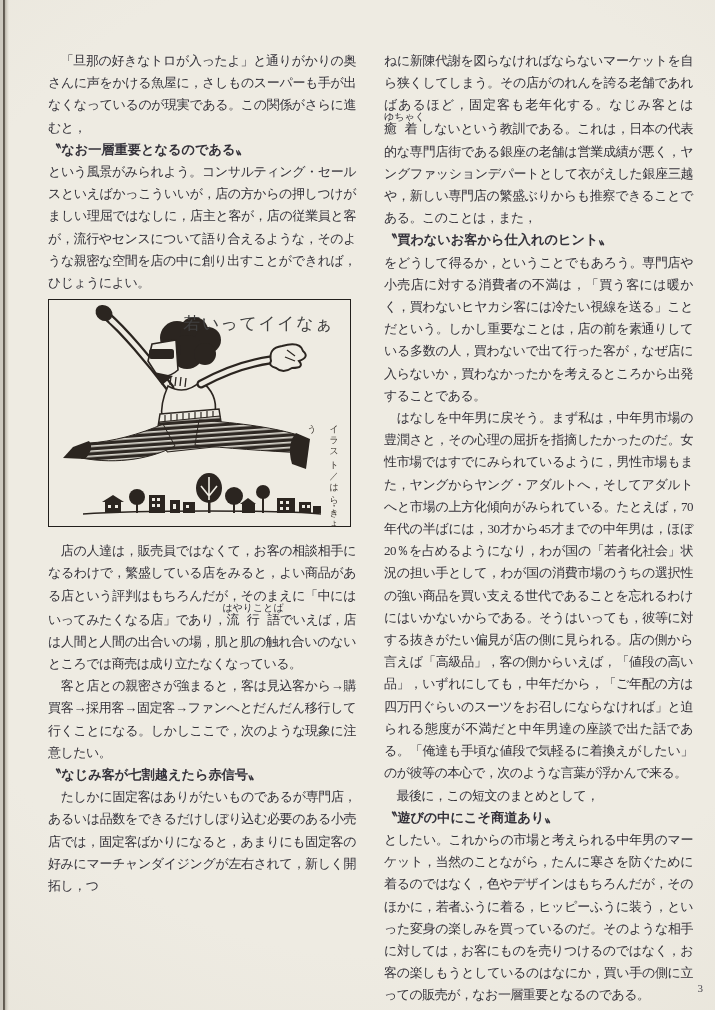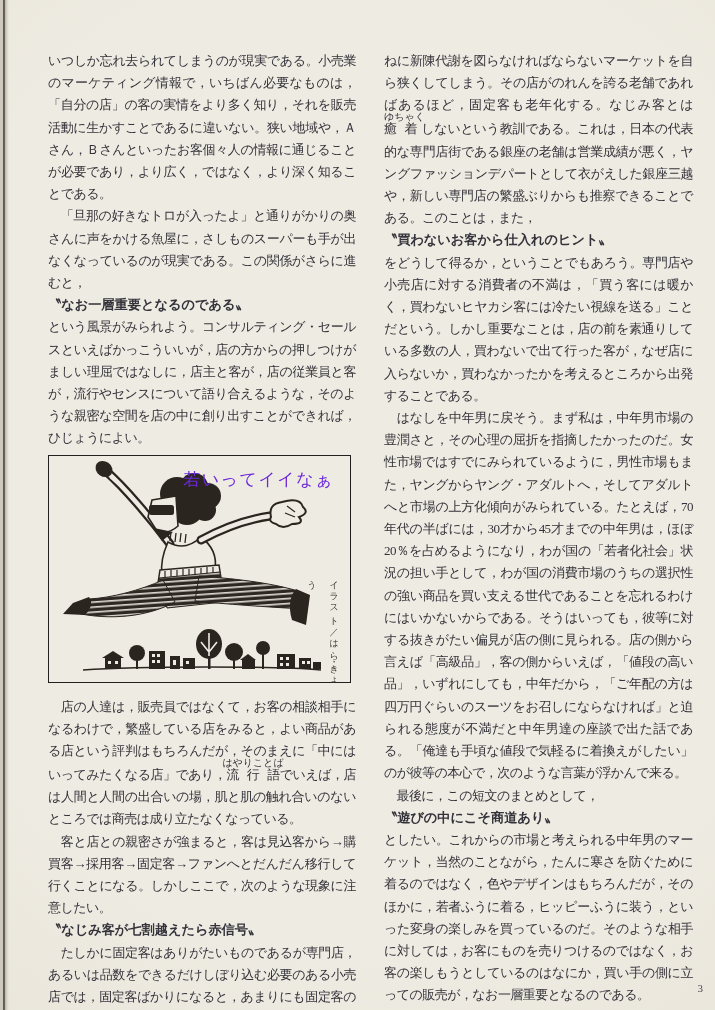--- a/index.html
+++ b/index.html
@@ -38,41 +38,40 @@
     position:relative;
     width:303px;height:228px;
     border:1.5px solid #221f1c;
     margin:5px 0 13px 0;
     background:#eeebe2;
     box-sizing:border-box;
   }
   .illustration-caption{
     position:absolute;top:13px;right:16px;
     font-size:17px;letter-spacing:1.5px;
-    color:#6d28d9;white-space:nowrap;
+    color:#404040;white-space:nowrap;
   }
   .illustration-credit{
     position:absolute;top:118px;right:5px;
     writing-mode:vertical-rl;
     font-size:9px;letter-spacing:1px;color:#3a342e;
   }
   .illu-svg{position:absolute;left:0;top:0;}
   .page-number{
     position:absolute;right:12px;bottom:16px;
     font-size:11px;color:#4a4850;
   }
 </style>
 </head>
 <body>
 
 <div class="page">
   <div class="spine"></div>
 
   <div class="col col-left">
-    <p class="para">いつしか忘れ去られてしまうのが現実である。小売業のマーケティング情報で，いちばん必要なものは，「自分の店」の客の実情をより多く知り，それを販売活動に生かすことであるに違いない。狭い地域や，Ａさん，Ｂさんといったお客個々人の情報に通じることが必要であり，より広く，ではなく，より深く知ることである。</p>
     <p class="para">　「旦那の好きなトロが入ったよ」と通りがかりの奥さんに声をかける魚屋に，さしものスーパーも手が出なくなっているのが現実である。この関係がさらに進むと，</p>
     <p class="quote">〝なお一層重要となるのである〟</p>
     <p class="para">という風景がみられよう。コンサルティング・セールスといえばかっこういいが，店の方からの押しつけがましい理屈ではなしに，店主と客が，店の従業員と客が，流行やセンスについて語り合えるような，そのような親密な空間を店の中に創り出すことができれば，ひじょうによい。</p>
 
     <div class="illustration-box">
       <svg class="illu-svg" width="300" height="225" viewBox="0 0 300 225">
         <defs>
           <pattern id="stripes" width="6" height="5" patternUnits="userSpaceOnUse" patternTransform="rotate(-4)">
             <rect width="6" height="5" fill="#2e2823"></rect>
             <rect y="3.1" width="6" height="1.5" fill="#eeebe2"></rect>

